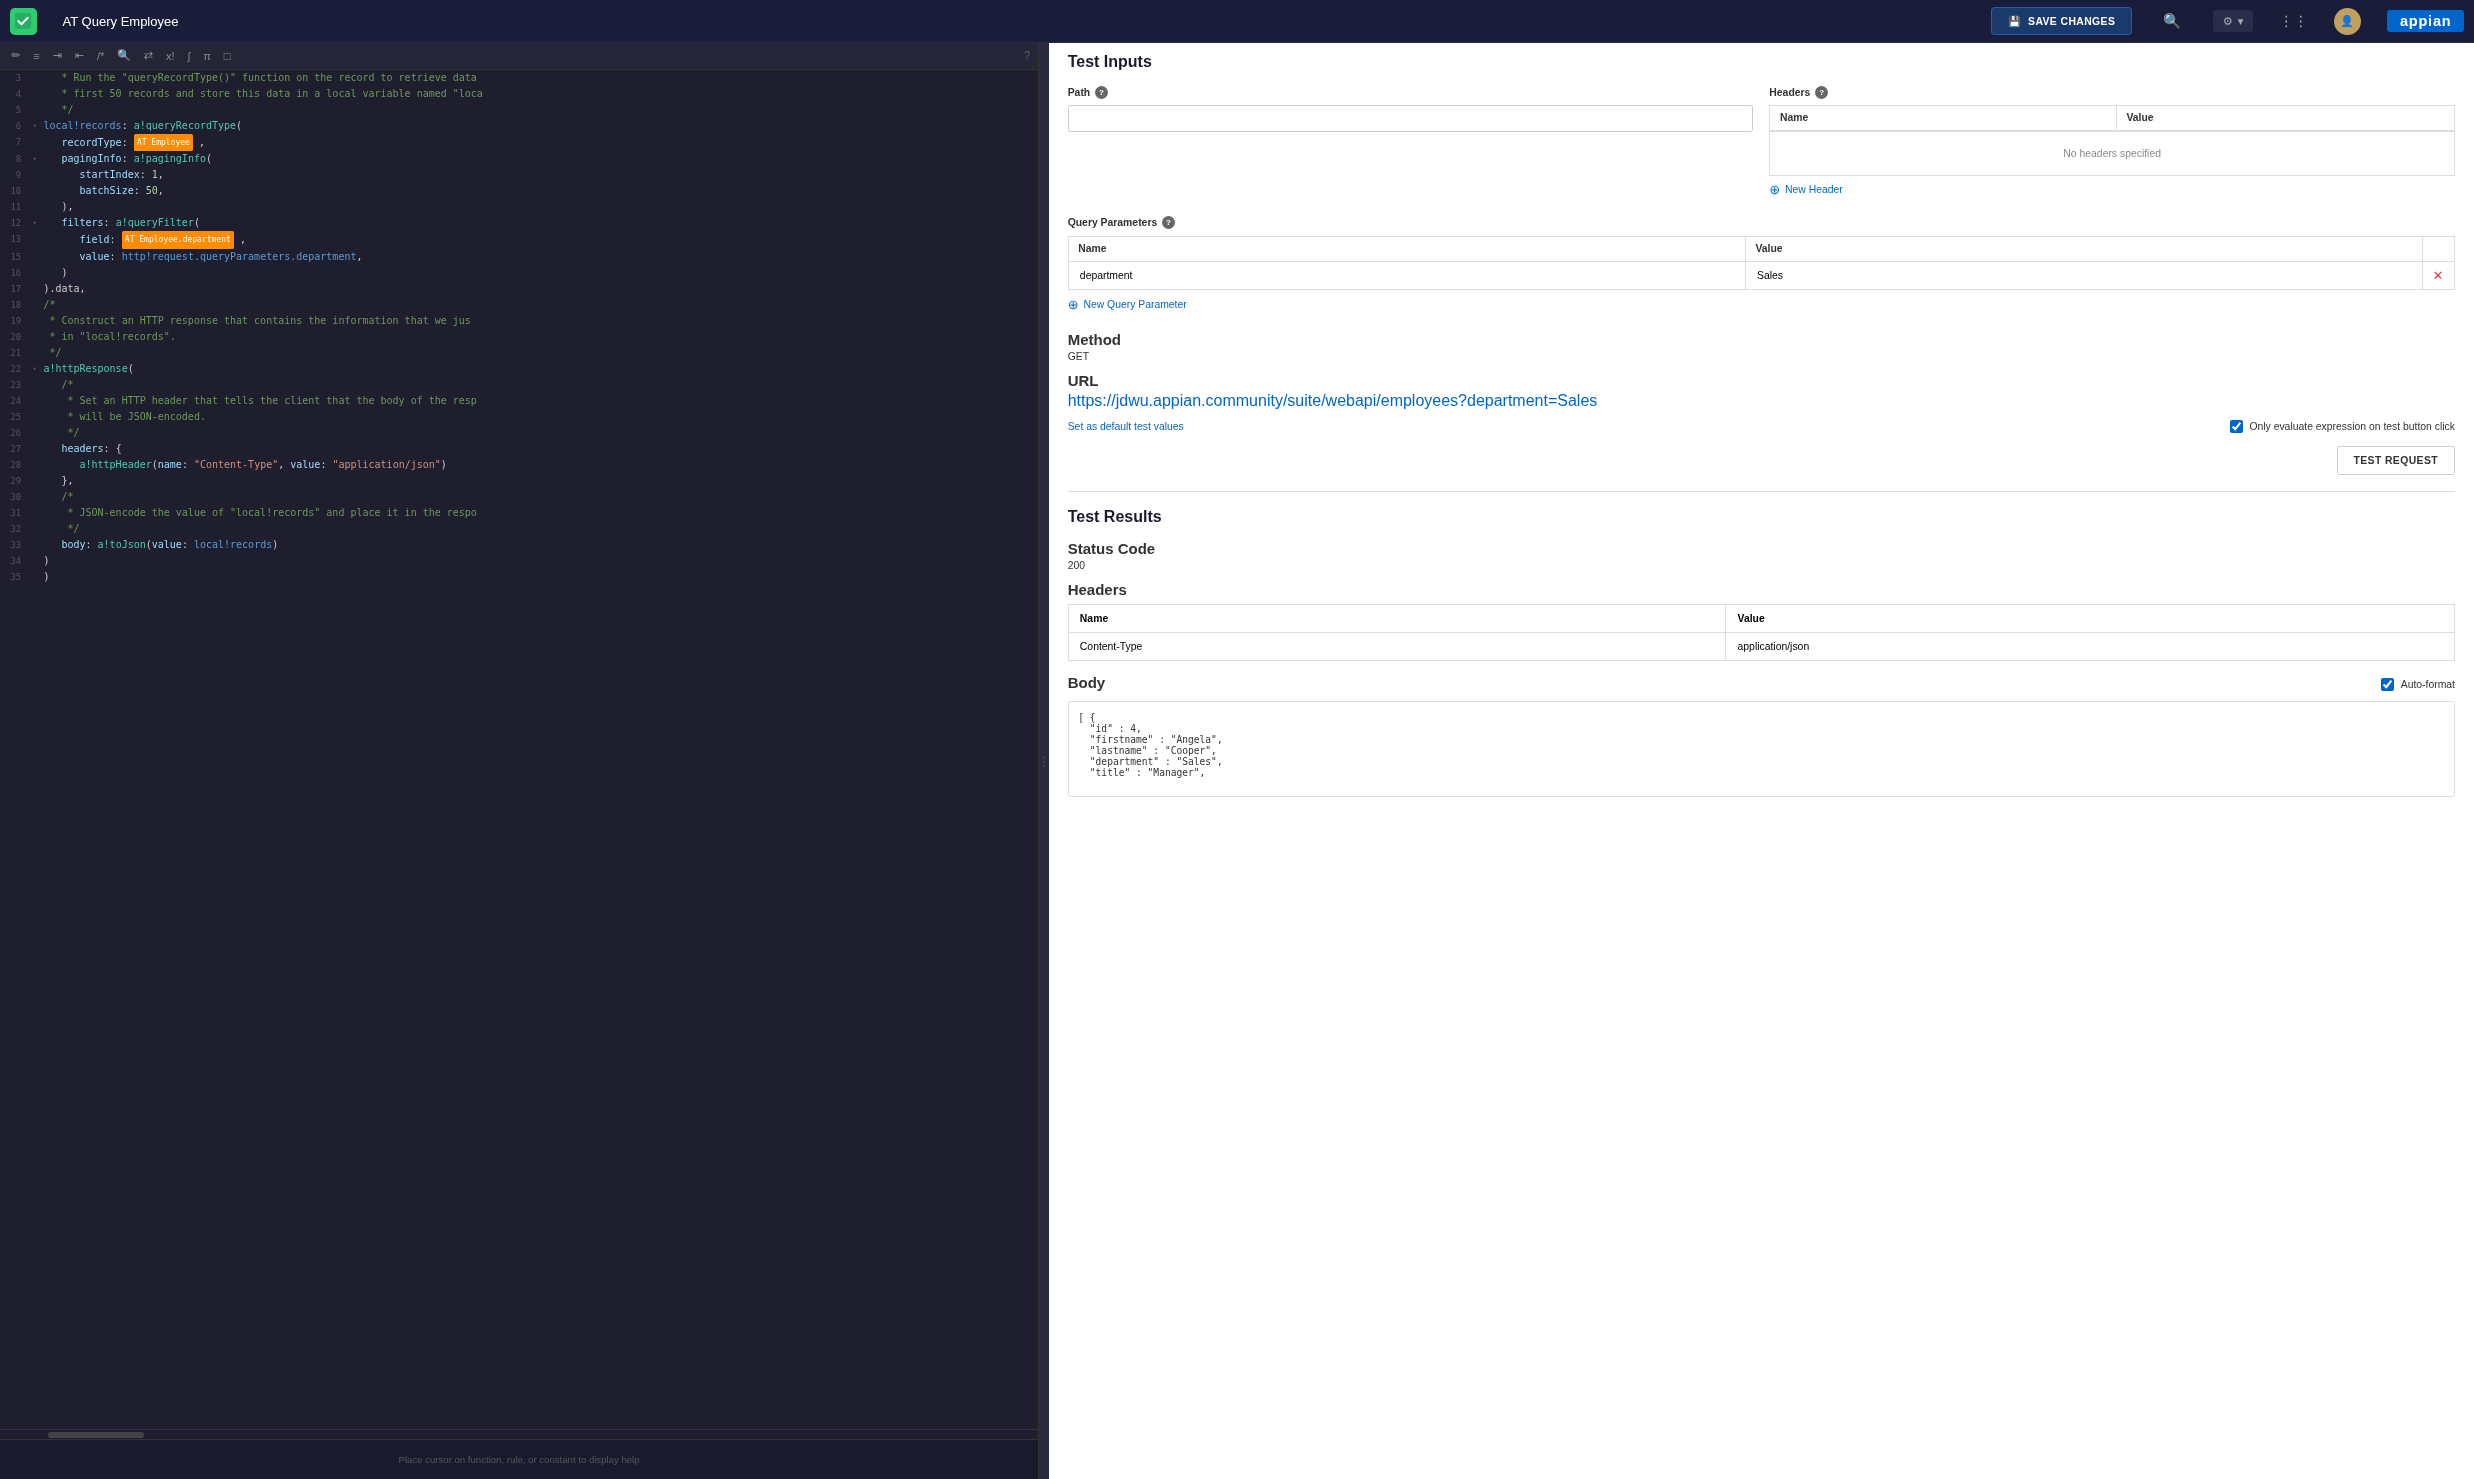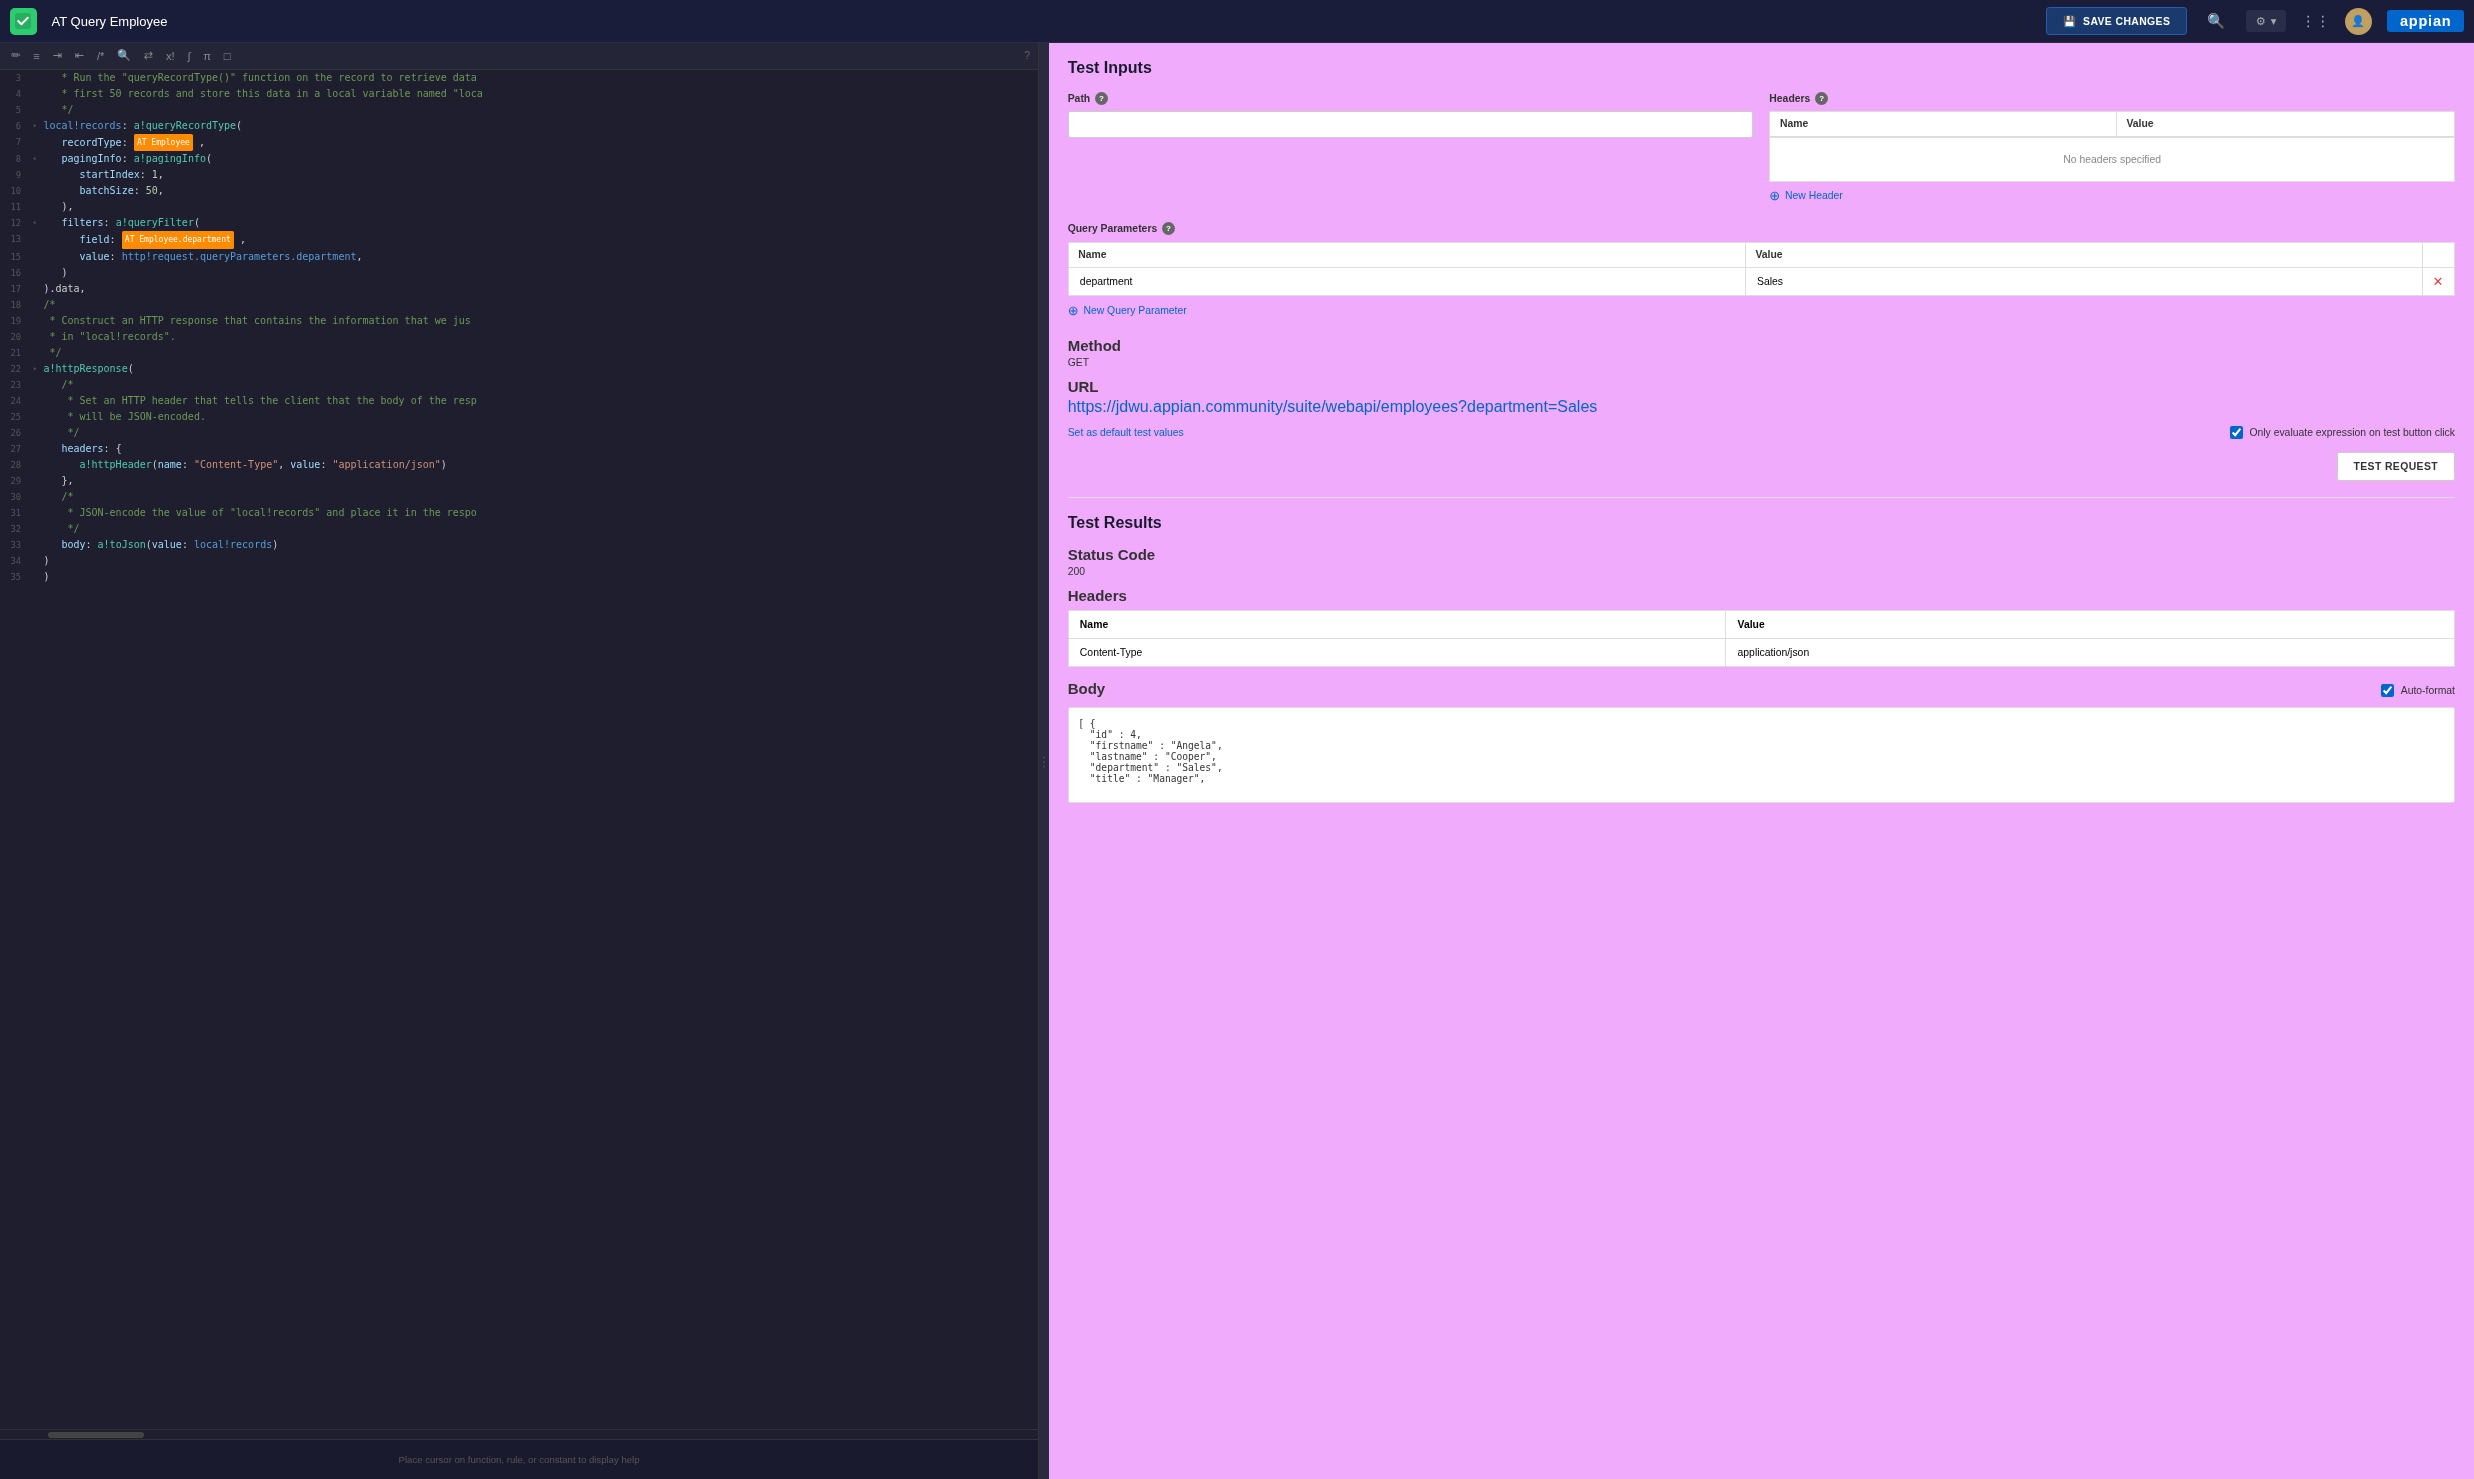--- a/index.html
+++ b/index.html
@@ -5,21 +5,21 @@
     * { box-sizing: border-box; margin: 0; padding: 0; }
     body { font-family: -apple-system, BlinkMacSystemFont, 'Segoe UI', sans-serif; background: #1a1a2e; height: 100vh; overflow: hidden; }
 
     
     .top-nav {
       background: #1a1d3a;
       height: 43px;
       display: flex;
       align-items: center;
       padding: 0 9.6px;
-      gap: 15px;
+      gap: 26px;
       border-bottom: 0.8px solid #2a2d4a;
     }
     .app-logo {
       width: 27px; height: 27px;
       background: #2ecc71;
       border-radius: 4.8px;
       display: flex; align-items: center; justify-content: center;
       color: white; font-weight: bold; font-size: 11.2px;
     }
     .app-title {
@@ -186,23 +186,23 @@
       cursor: col-resize;
       display: flex;
       align-items: center;
       justify-content: center;
       color: #555;
     }
 
     
     .right-panel {
       flex: 1;
-      background: #f0abfc;
+      background: #ffffff;
       overflow-y: auto;
-      padding: 16px 19px;
+      padding: 10px 19px;
     }
 
     
     .section-title {
       font-size: 16px;
       font-weight: 700;
       color: #1a1a2e;
       margin-bottom: 14.5px;
     }
     .two-col-layout {

